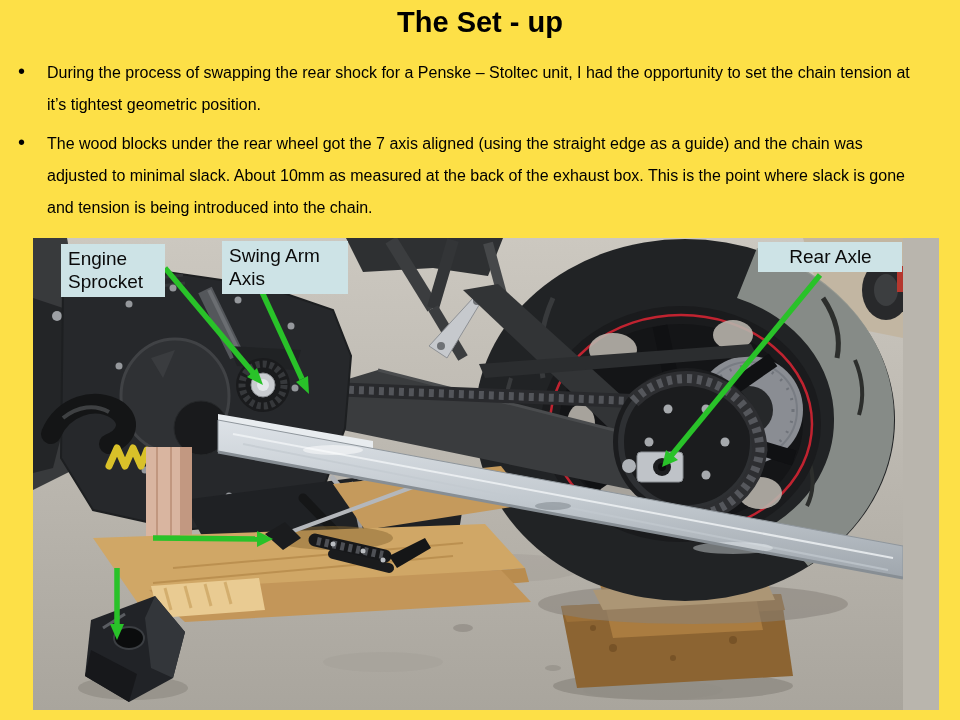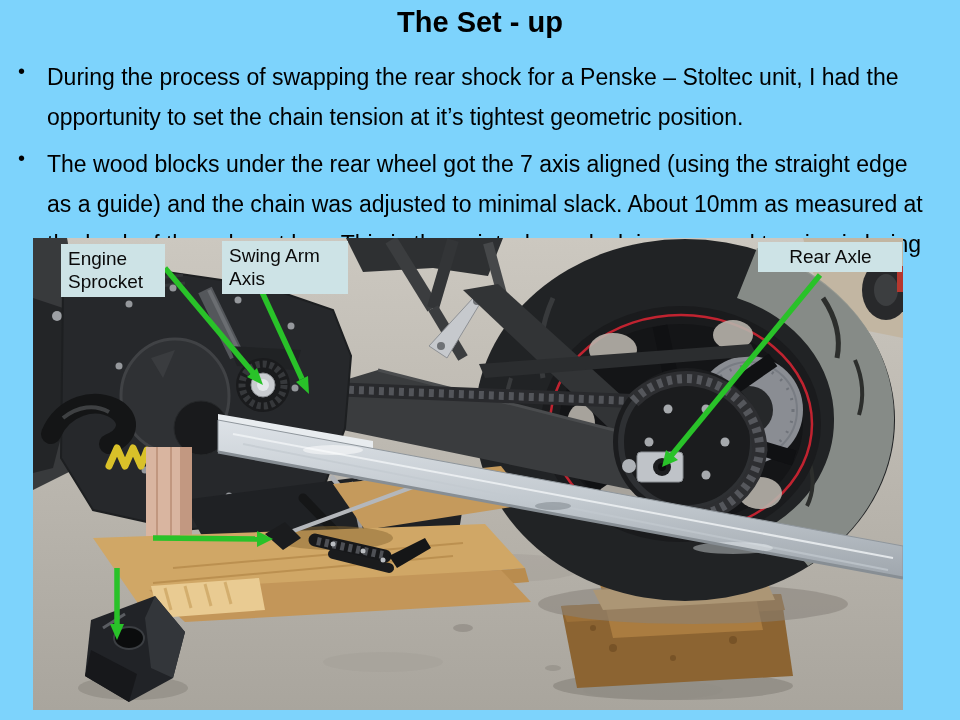--- a/index.html
+++ b/index.html
@@ -1,24 +1,24 @@
 <!DOCTYPE html>
 <html><head>
 <meta charset="utf-8">
 <style>
   html,body{margin:0;padding:0;background:#888;}
-  .slide{position:relative;width:960px;height:720px;background:#7dd3fc;overflow:hidden;
+  .slide{position:relative;width:960px;height:720px;background:#fde047;overflow:hidden;
          font-family:"Liberation Sans","DejaVu Sans",sans-serif;color:#000;}
   .title{position:absolute;top:6px;left:0;width:100%;text-align:center;
          font-size:29px;font-weight:bold;letter-spacing:0px;}
   .bullets{position:absolute;top:57px;left:18px;width:905px;}
   .bullet-row{display:flex;margin-bottom:7px;}
   .bullet-dot{width:29px;font-size:20px;line-height:28.5px;flex:0 0 29px;}
-  .bullet-text{flex:1;font-size:23px;line-height:40px;}
-  .photo{position:absolute;left:33px;top:238px;width:870px;height:472px;background:#b9b5ad;}
+  .bullet-text{flex:1;font-size:16px;line-height:32px;}
+  .photo{position:absolute;left:33px;top:238px;width:870px;height:472px;background:#b9b5ad;padding-left:36px;}
   .photo svg{position:absolute;left:0;top:0;}
   .callout{position:absolute;background:#cde3e6;color:#0a0a0a;font-size:19px;line-height:23px;
            padding:3px 6px 4px 7px;}
   .co-engine{left:28px;top:6px;width:91px;}
   .co-swing{left:189px;top:3px;width:113px;}
   .co-axle{left:725px;top:4px;width:131px;text-align:center;}
   .co-removed{left:14px;top:274px;width:87px;}
 </style>
 </head>
 <body>

